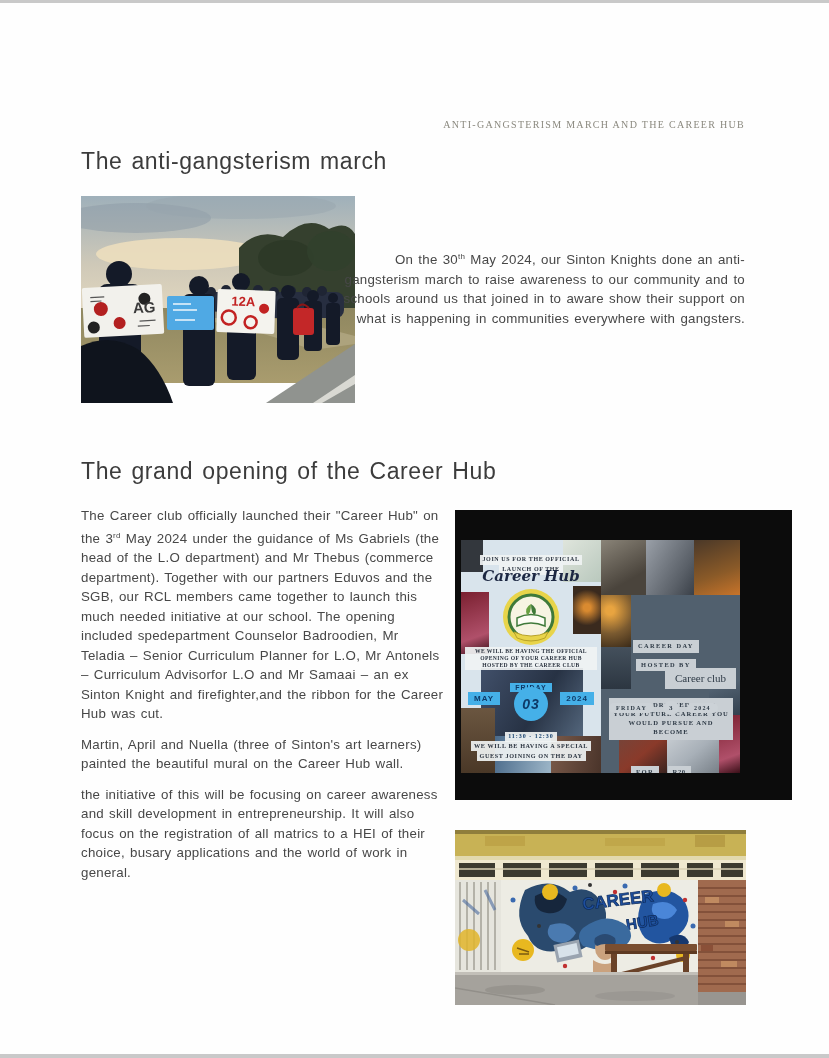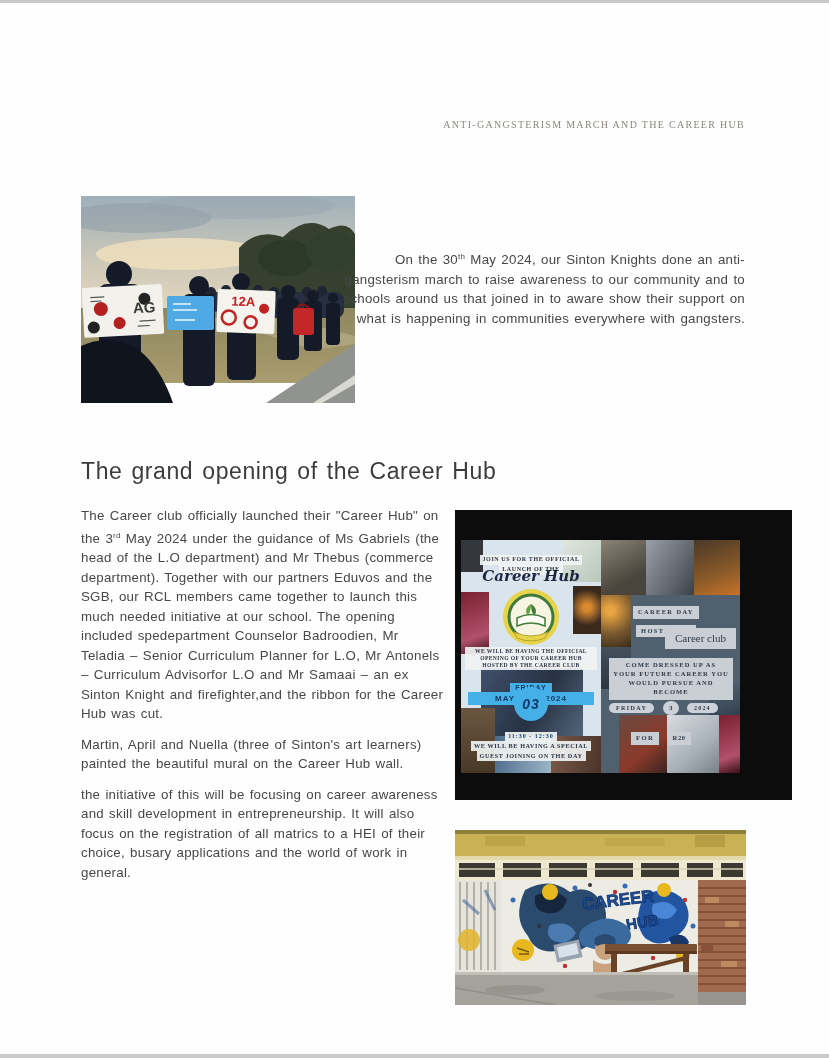--- a/index.html
+++ b/index.html
@@ -40,37 +40,38 @@
   .collage { position:absolute; left:6px; top:30px; width:279px; height:233px; }
   .half-l { position:absolute; left:0; top:0; width:140px; height:233px; background:#d9e4ec; overflow:hidden; }
   .half-r { position:absolute; left:140px; top:0; width:139px; height:233px; background:#51606e; overflow:hidden; }
   .tile { position:absolute; }
   .plabel { font-family:"Liberation Serif", serif; font-weight:bold; color:#2b3440;
             background:rgba(240,243,243,.92); display:inline-block; padding:1px 3px; line-height:1.25; }
   .crow { left:0; right:0; text-align:center; }
   .script-title { font-family:"DejaVu Serif", serif; font-style:italic; font-weight:bold;
                   font-size:15px; color:#1c2742; background:transparent; }
   .bluebox { background:#45b0e8; color:#0e3a68; font-weight:bold; display:inline-block; }
-  .pill { border-radius:0; padding:2px 27px; font-size:8px; letter-spacing:1px; }
+  .pill { border-radius:0; padding:2px 6px; font-size:8px; letter-spacing:1px; }
   .day-circle { width:34px; height:34px; border-radius:50%; font-size:14px; line-height:34px;
                 text-align:center; padding:0; letter-spacing:1px; }
   .slate-label { font-family:"Liberation Serif", serif; font-weight:bold; color:#2e3a46;
-                 background:#c9cfd4; display:inline-block; padding:2px 5px; line-height:1.35; }
+                 background:#c9cfd4; display:inline-block; padding:2px 5px; line-height:1.35;margin-top:40px; }
   .slate-pill { border-radius:8px; background:#ccd2d7; font-family:"Liberation Serif", serif;
                 font-weight:bold; color:#2e3a46; display:inline-block; padding:2px 7px; }
 </style>
 </head>
 <body>
 
 <div class="page">
   <div class="edge-bar edge-top"></div>
   <div class="edge-bar edge-bottom"></div>
 
   <div class="abs kicker">ANTI-GANGSTERISM MARCH AND THE CAREER HUB</div>
 
+  <h1 class="abs h-title h-title-1">The anti-gangsterism march</h1>
 
   <div class="abs march-photo">
     <svg width="274" height="207" viewBox="0 0 274 207">
       <defs>
         <linearGradient id="sky" x1="0" y1="0" x2="0" y2="1">
           <stop offset="0" stop-color="#9fb0ba"></stop>
             <stop offset="0.55" stop-color="#cfc9b8"></stop>
             <stop offset="1" stop-color="#e6dac0"></stop>
         </linearGradient>
         <linearGradient id="grass" x1="0" y1="0" x2="0" y2="1">

